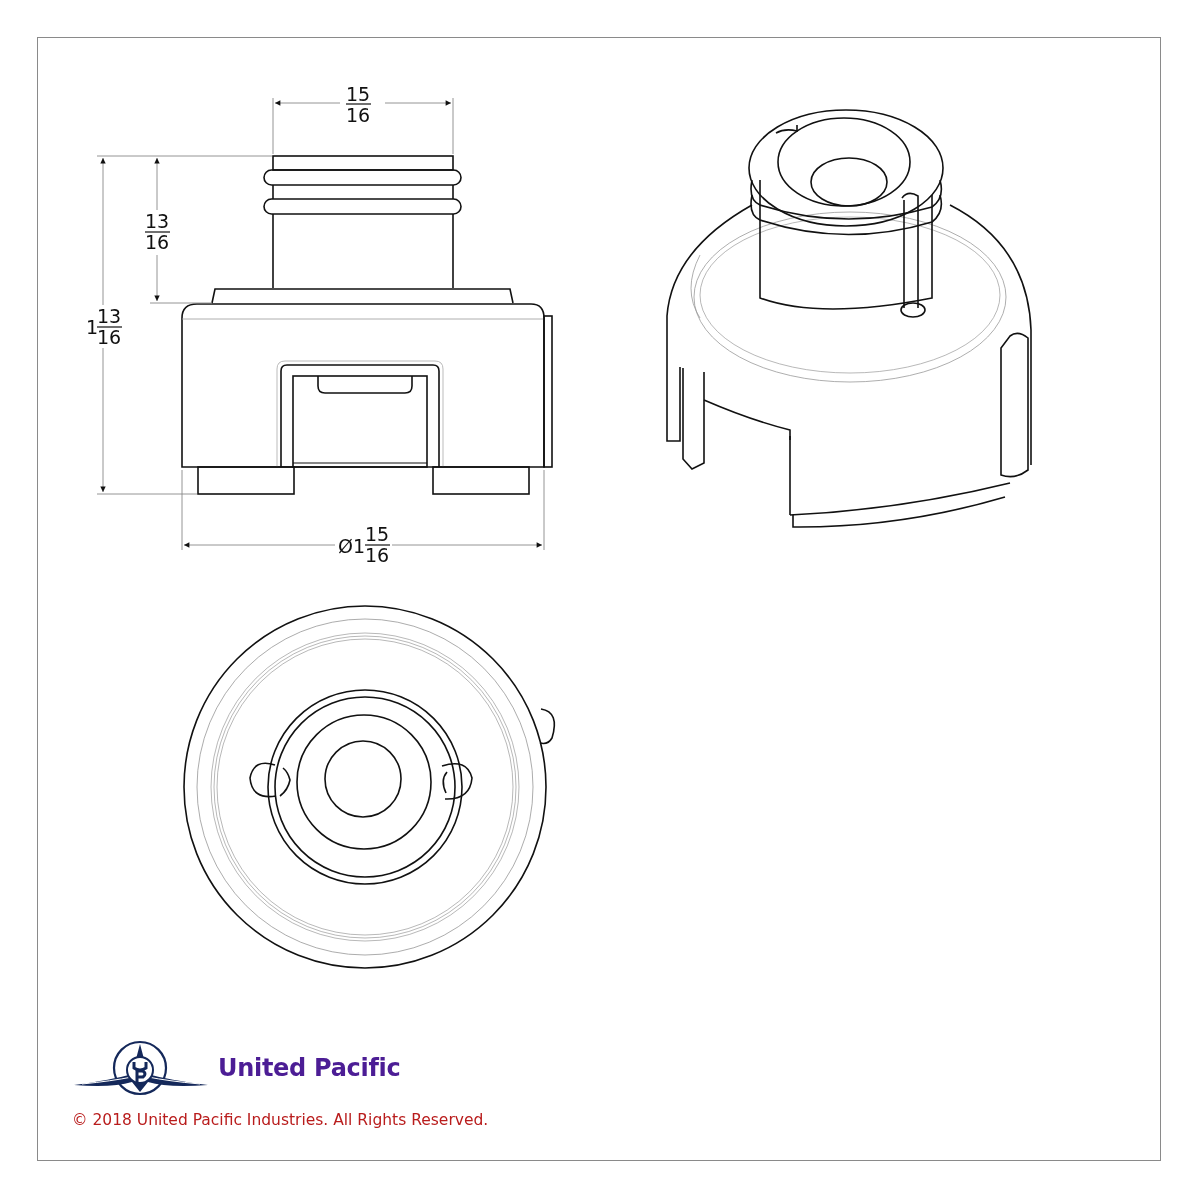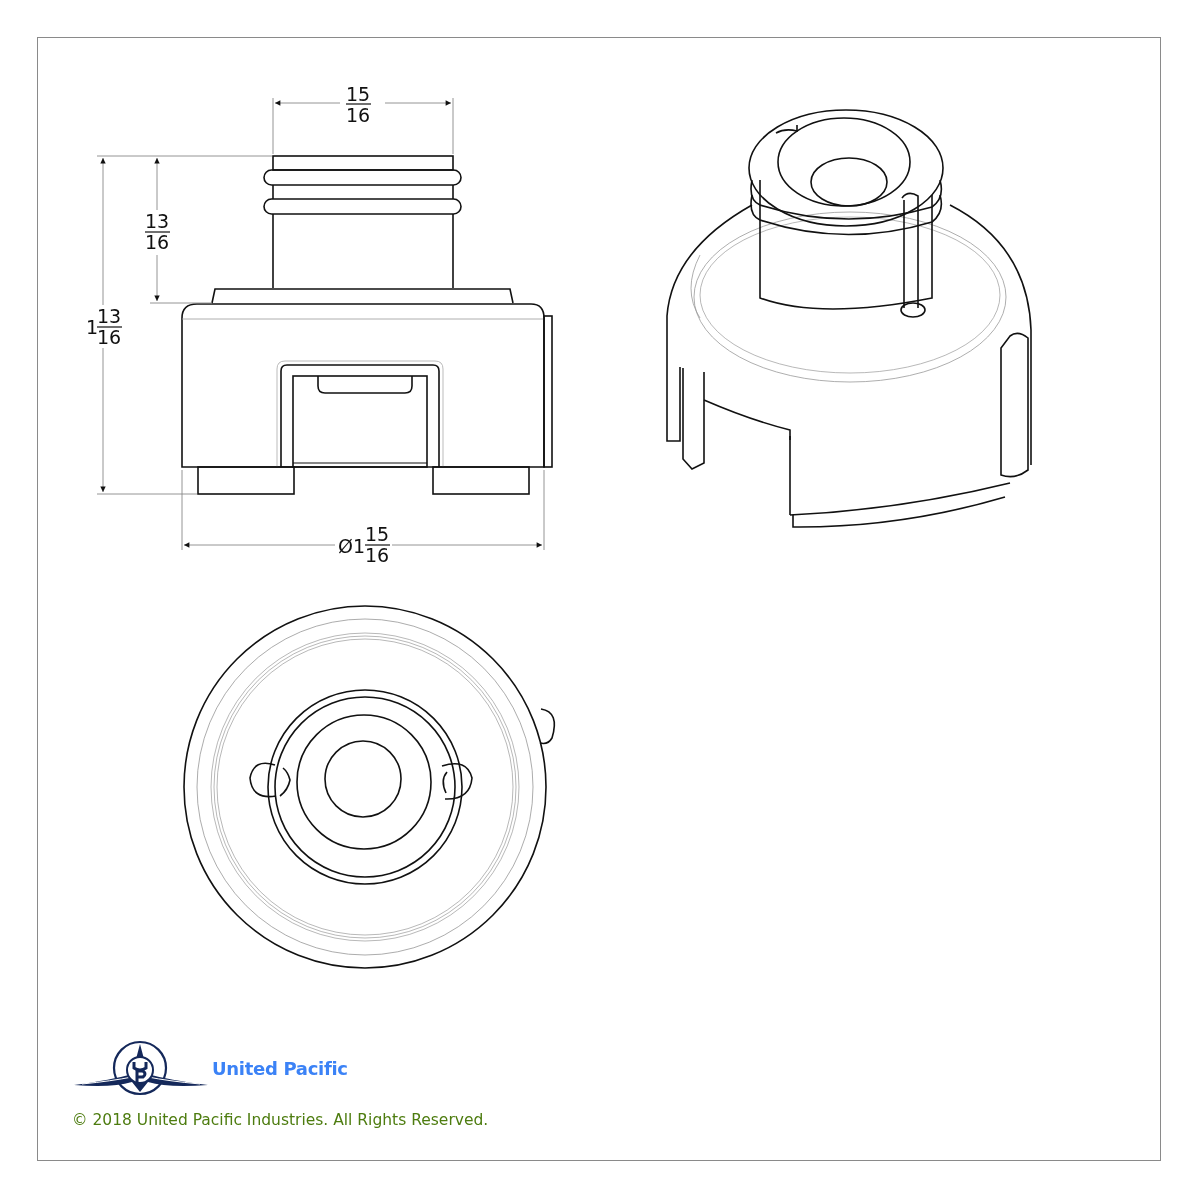--- a/index.html
+++ b/index.html
@@ -3,23 +3,23 @@
   <meta charset="utf-8">
   <style>
     html, body { margin: 0; padding: 0; background: #ffffff; }
     body { width: 1200px; height: 1200px; position: relative; overflow: hidden;
            font-family: "DejaVu Sans", sans-serif; }
     .frame { position: absolute; left: 37px; top: 37px; width: 1124px; height: 1124px;
              border: 1.5px solid #8a8a8a; box-sizing: border-box; }
     svg.drawing { position: absolute; left: 0; top: 0; }
     .dim-text { font-family: "DejaVu Sans", sans-serif; font-size: 19px; fill: #111; }
     .brand { position: absolute; left: 72px; top: 1038px; display: flex; align-items: center; }
-    .brand-name { font-family: "DejaVu Sans", sans-serif; font-weight: bold; font-size: 18px;
-                  color: #3b82f6; letter-spacing: -0.3px; }
-    .copyright { position: absolute; left: 72px; top: 1111px; font-size: 15.5px; color: #4d7c0f;
+    .brand-name { font-family: "DejaVu Sans", sans-serif; font-weight: bold; font-size: 24px;
+                  color: #4c1d95; margin-left: 6px; letter-spacing: -0.3px; }
+    .copyright { position: absolute; left: 72px; top: 1111px; font-size: 15.5px; color: #b91c1c;
                  font-family: "DejaVu Sans", sans-serif; }
   </style>
 </head>
 <body>
 
 <div class="frame"></div>
 
 <svg class="drawing" width="1200" height="1200" viewBox="0 0 1200 1200">
   <defs>
     <marker id="arr" viewBox="0 0 10 10" refX="10" refY="5" markerWidth="9" markerHeight="6" orient="auto-start-reverse">

